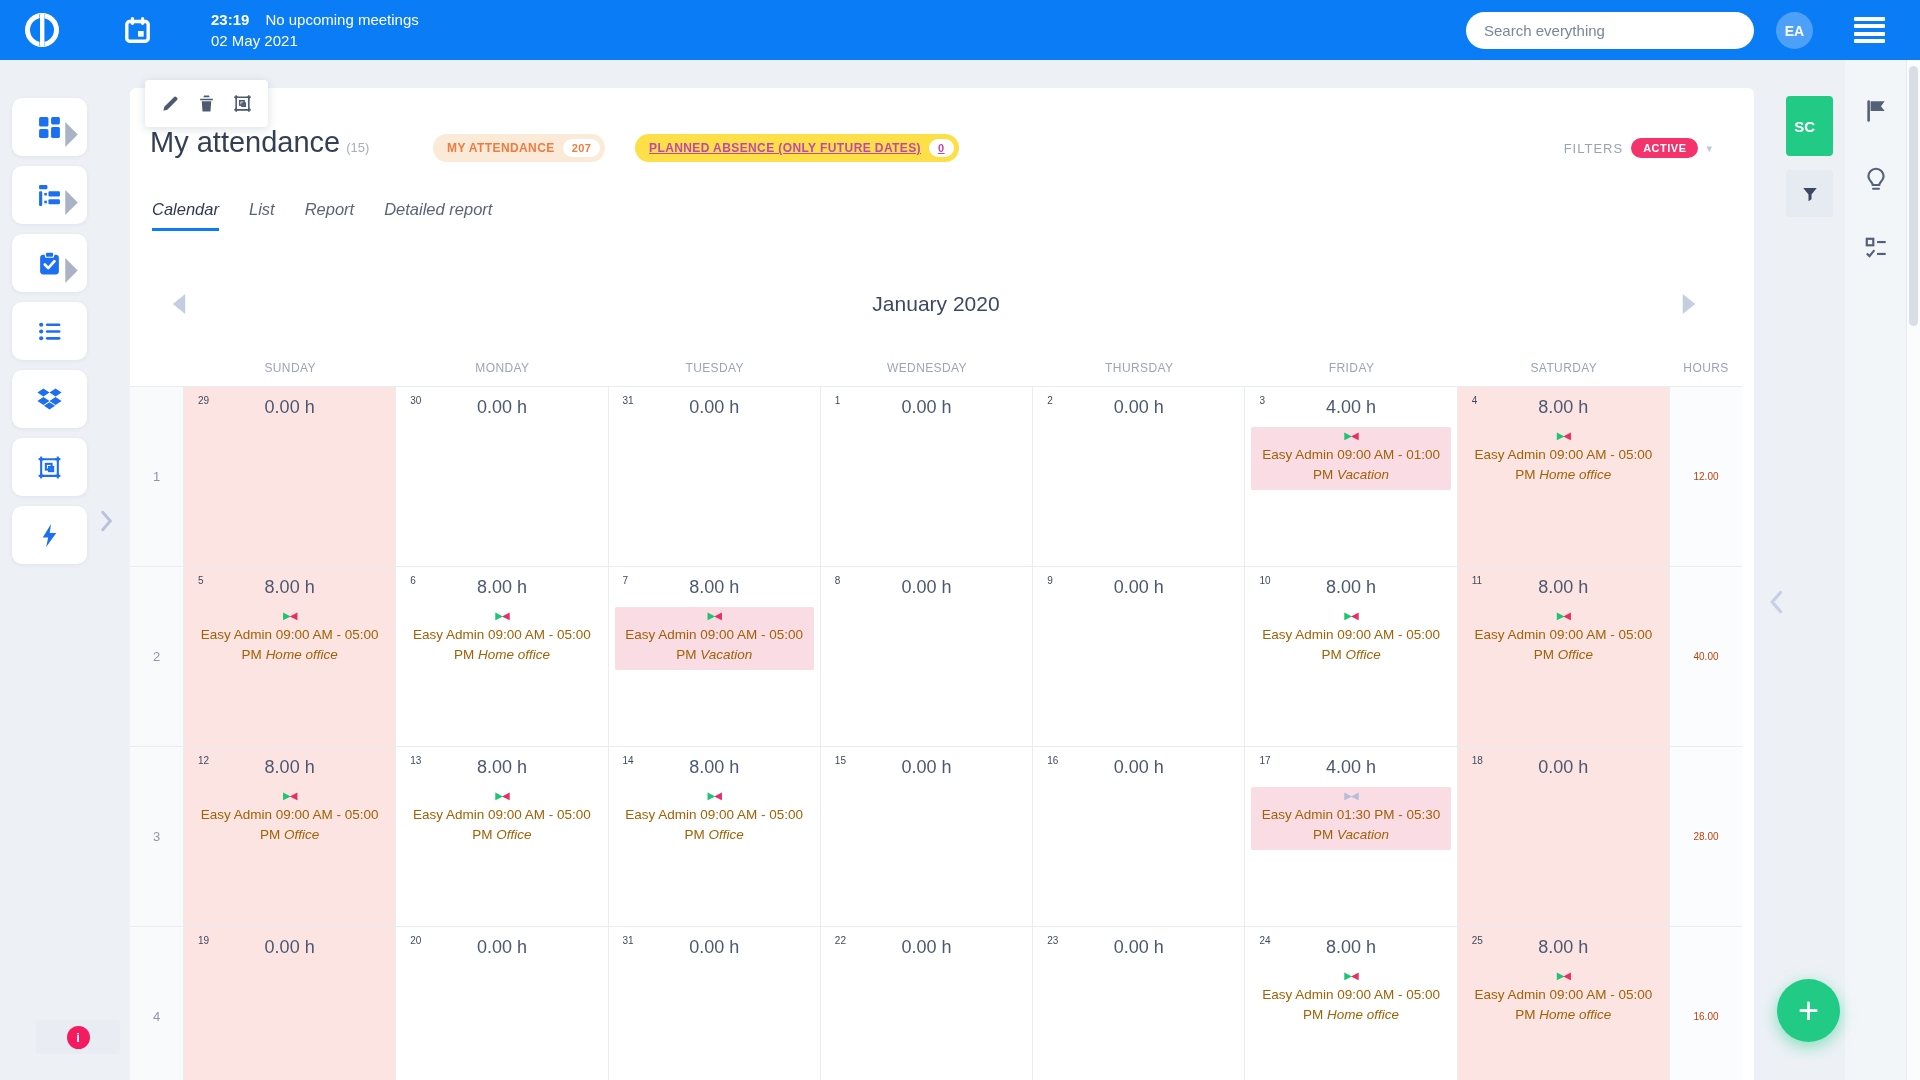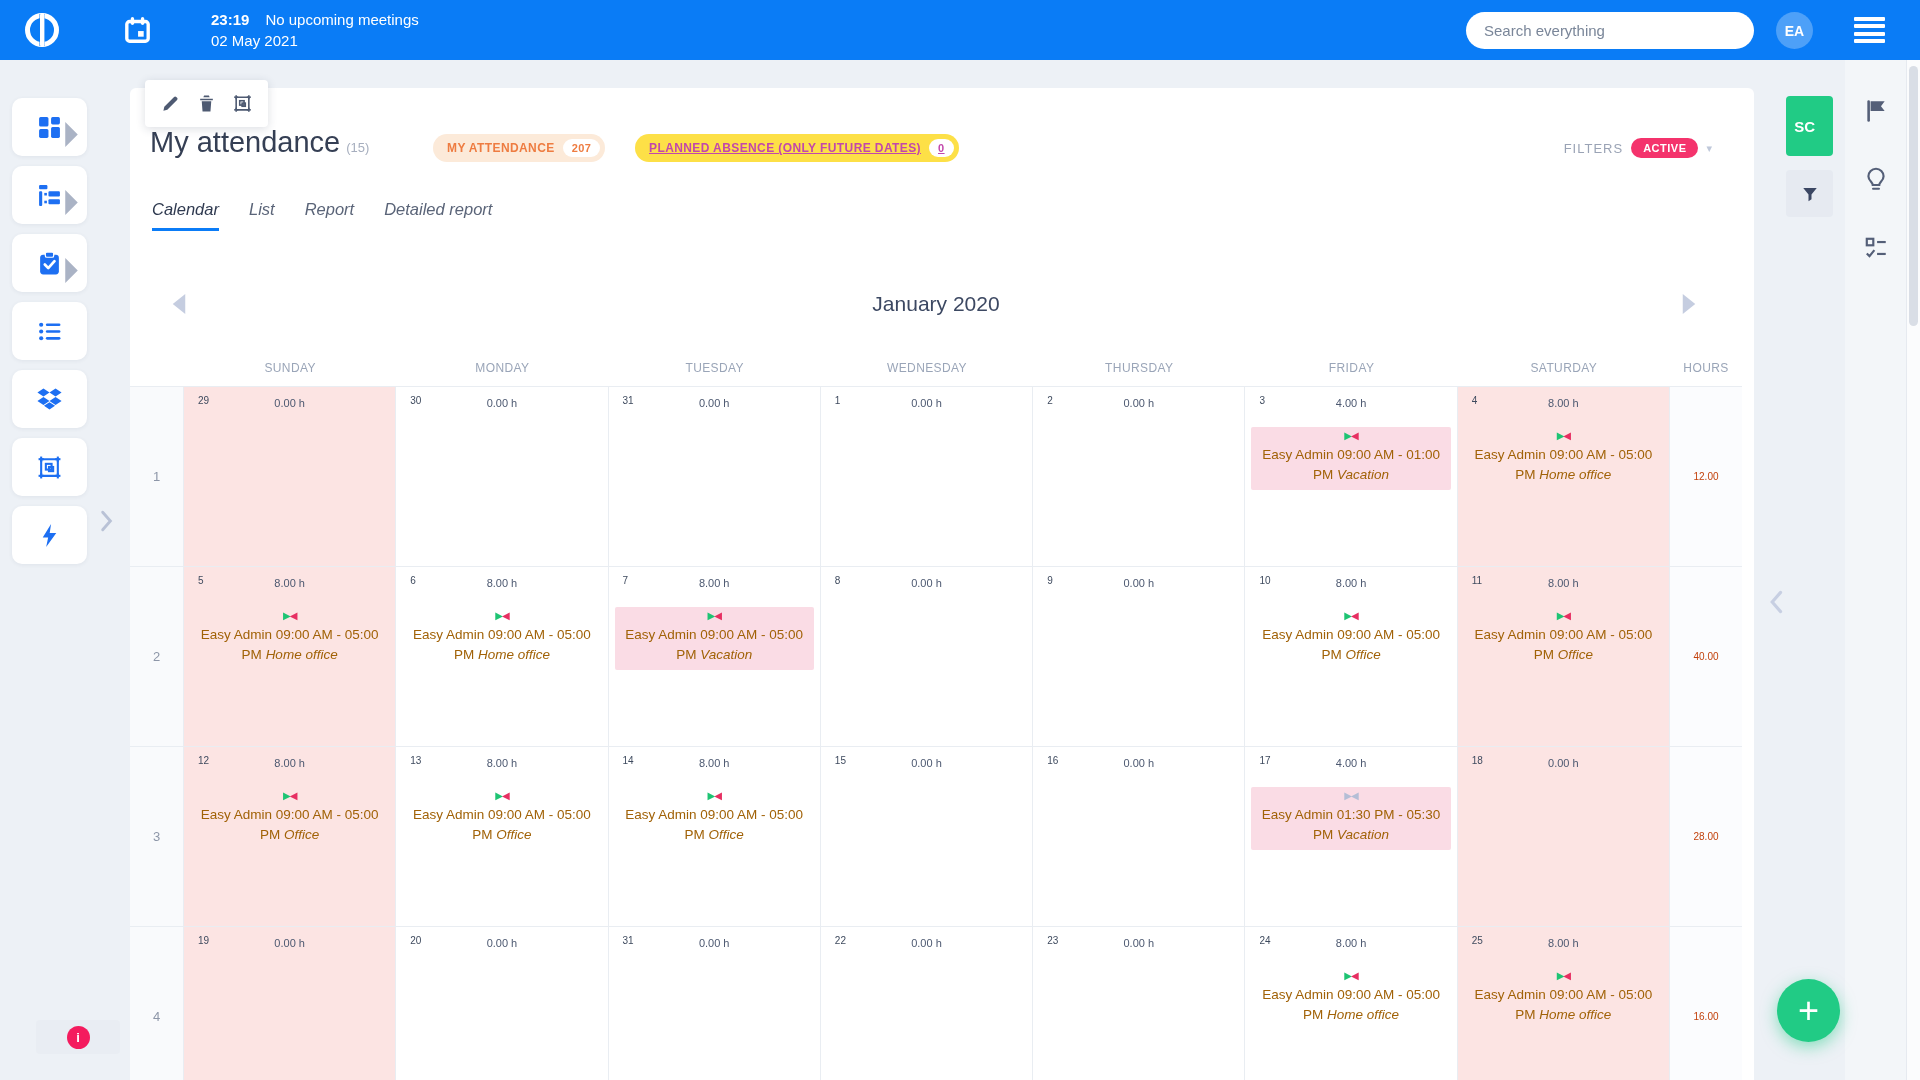--- a/index.html
+++ b/index.html
@@ -68,21 +68,21 @@
   .grid-head div { text-align:center; font-size:12px; color:#9aa5b8; letter-spacing:.4px; }
   .grid-body { top:298px; grid-auto-rows:180px; }
 
   .wk-num { background:#f9fafc; border-top:1px solid #e9edf2; border-right:1px solid #e9edf2; display:flex; align-items:center; justify-content:center; font-size:13px; color:#8d96a8; }
   .day-cell { position:relative; border-top:1px solid #e9edf2; border-right:1px solid #e9edf2; background:#fff; padding-top:7px; cursor:pointer; }
   .day-cell.weekend { background:#fce4e3; }
   .wk-hrs { background:#fbfcfe; border-top:1px solid #e9edf2; display:flex; align-items:center; justify-content:center; font-size:10px; color:#c2410c; }
 
   .cell-top { position:relative; height:24px; }
   .day-num { position:absolute; left:14px; top:1px; font-size:10px; color:#3e4a5e; }
-  .day-hrs { position:absolute; left:0; right:0; top:3px; text-align:center; font-size:11px; color:#4c5870; }
+  .day-hrs { position:absolute; left:0; right:0; top:3px; text-align:center; font-size:18px; color:#4c5870; }
 
   .event { margin:9px 6px 0 6px; text-align:center; border-radius:2px; padding:2px 4px 6px 4px; }
   .event.boxed { background:#fadce5; }
   .arrows { font-size:10px; line-height:14px; letter-spacing:-1px; }
   .ar-g { color:#1ec473; } .ar-r { color:#e72f62; }
   .arrows.gray .ar-g, .arrows.gray .ar-r { color:#b4bed6; }
   .ev-text { display:block; margin-top:2px; font-size:13.5px; line-height:1.45; color:#a16207; }
   .ev-text i { font-style:italic; }
 
   

